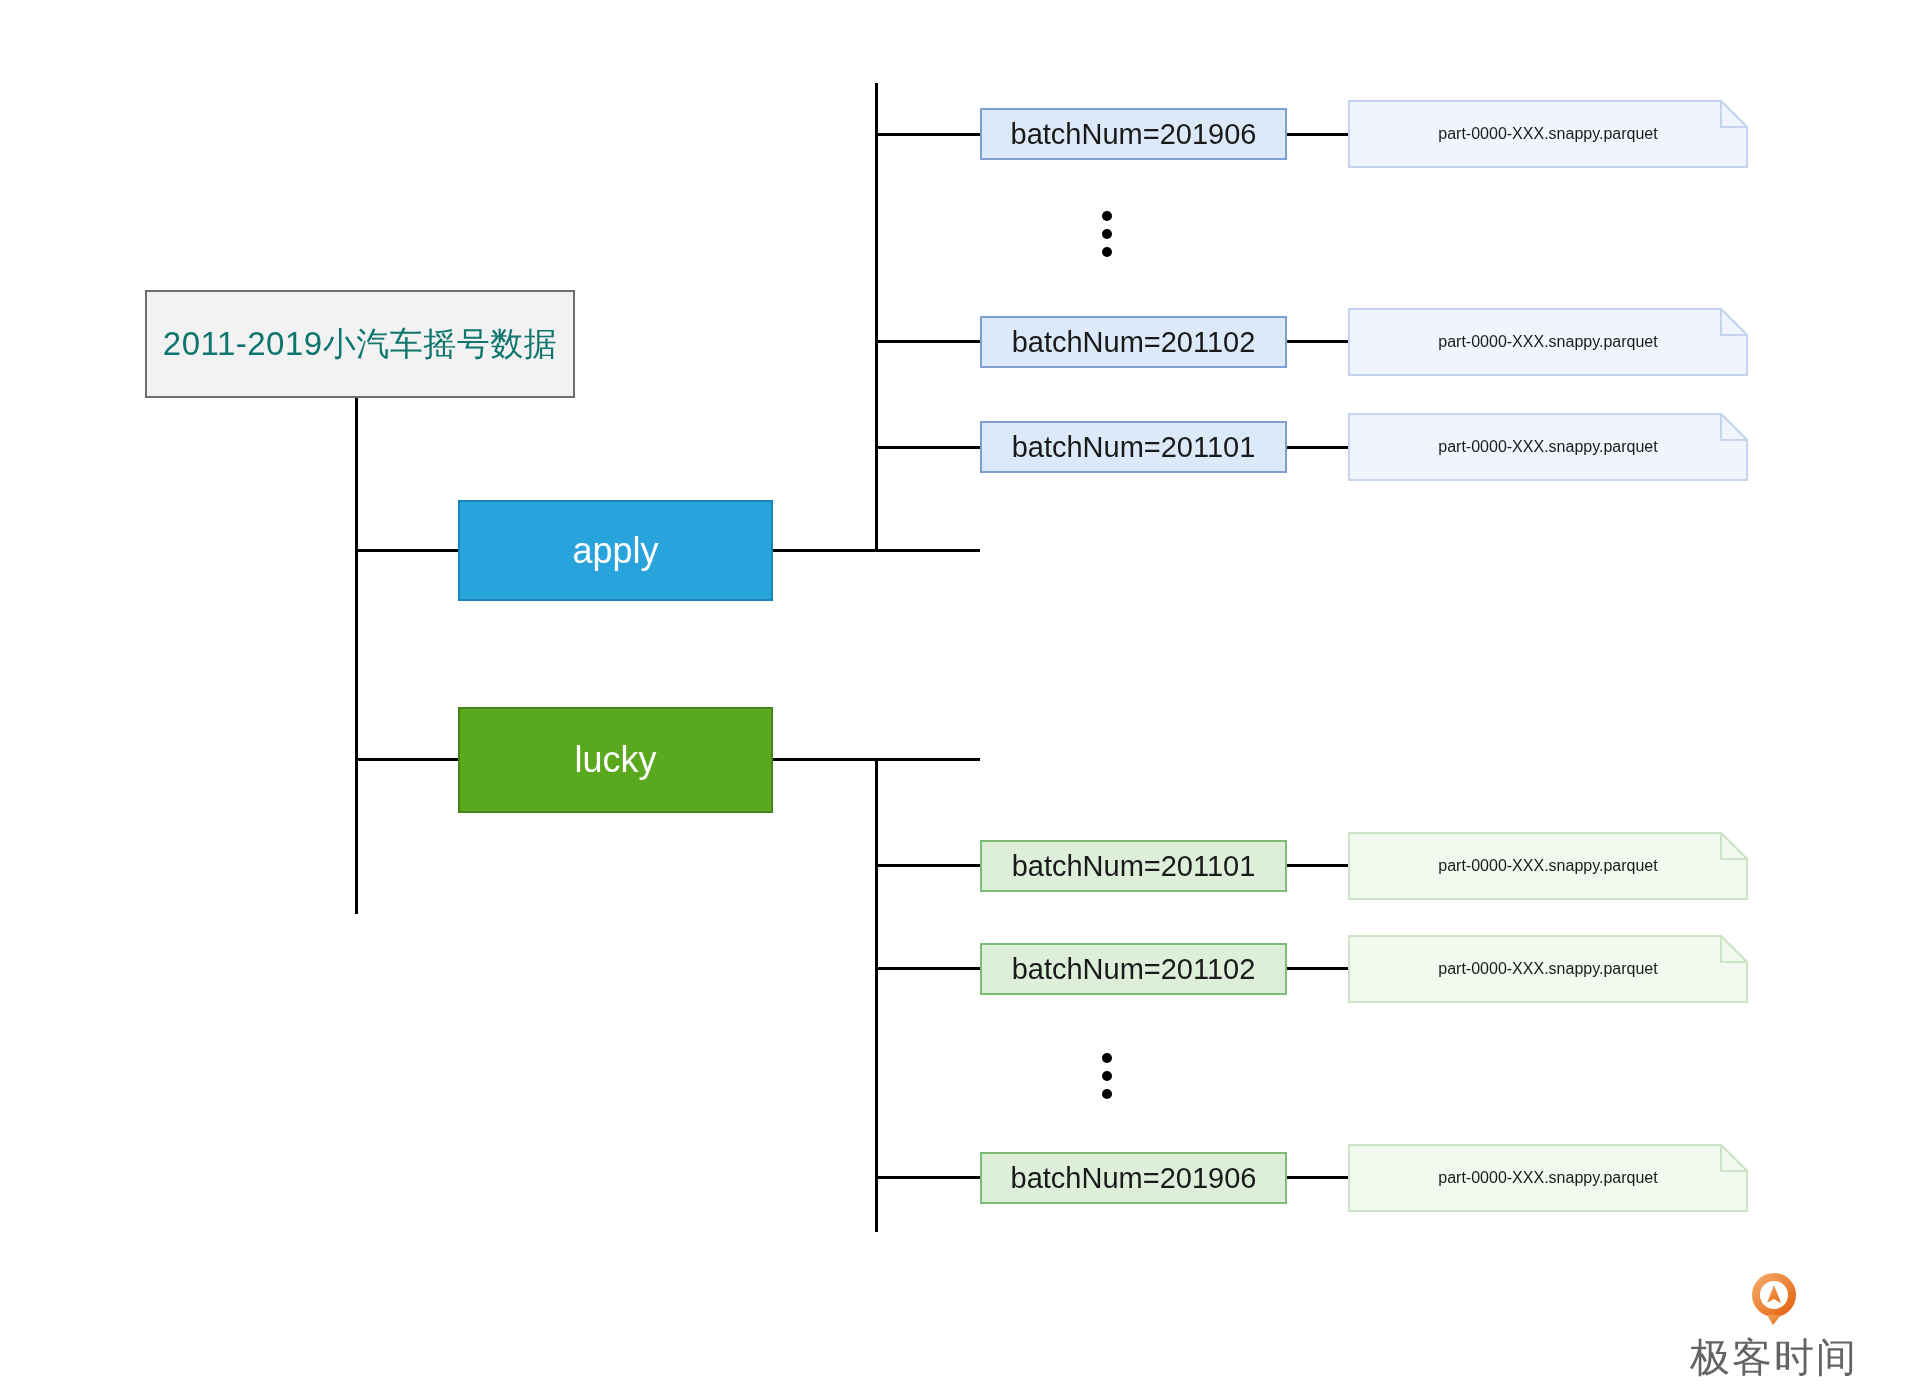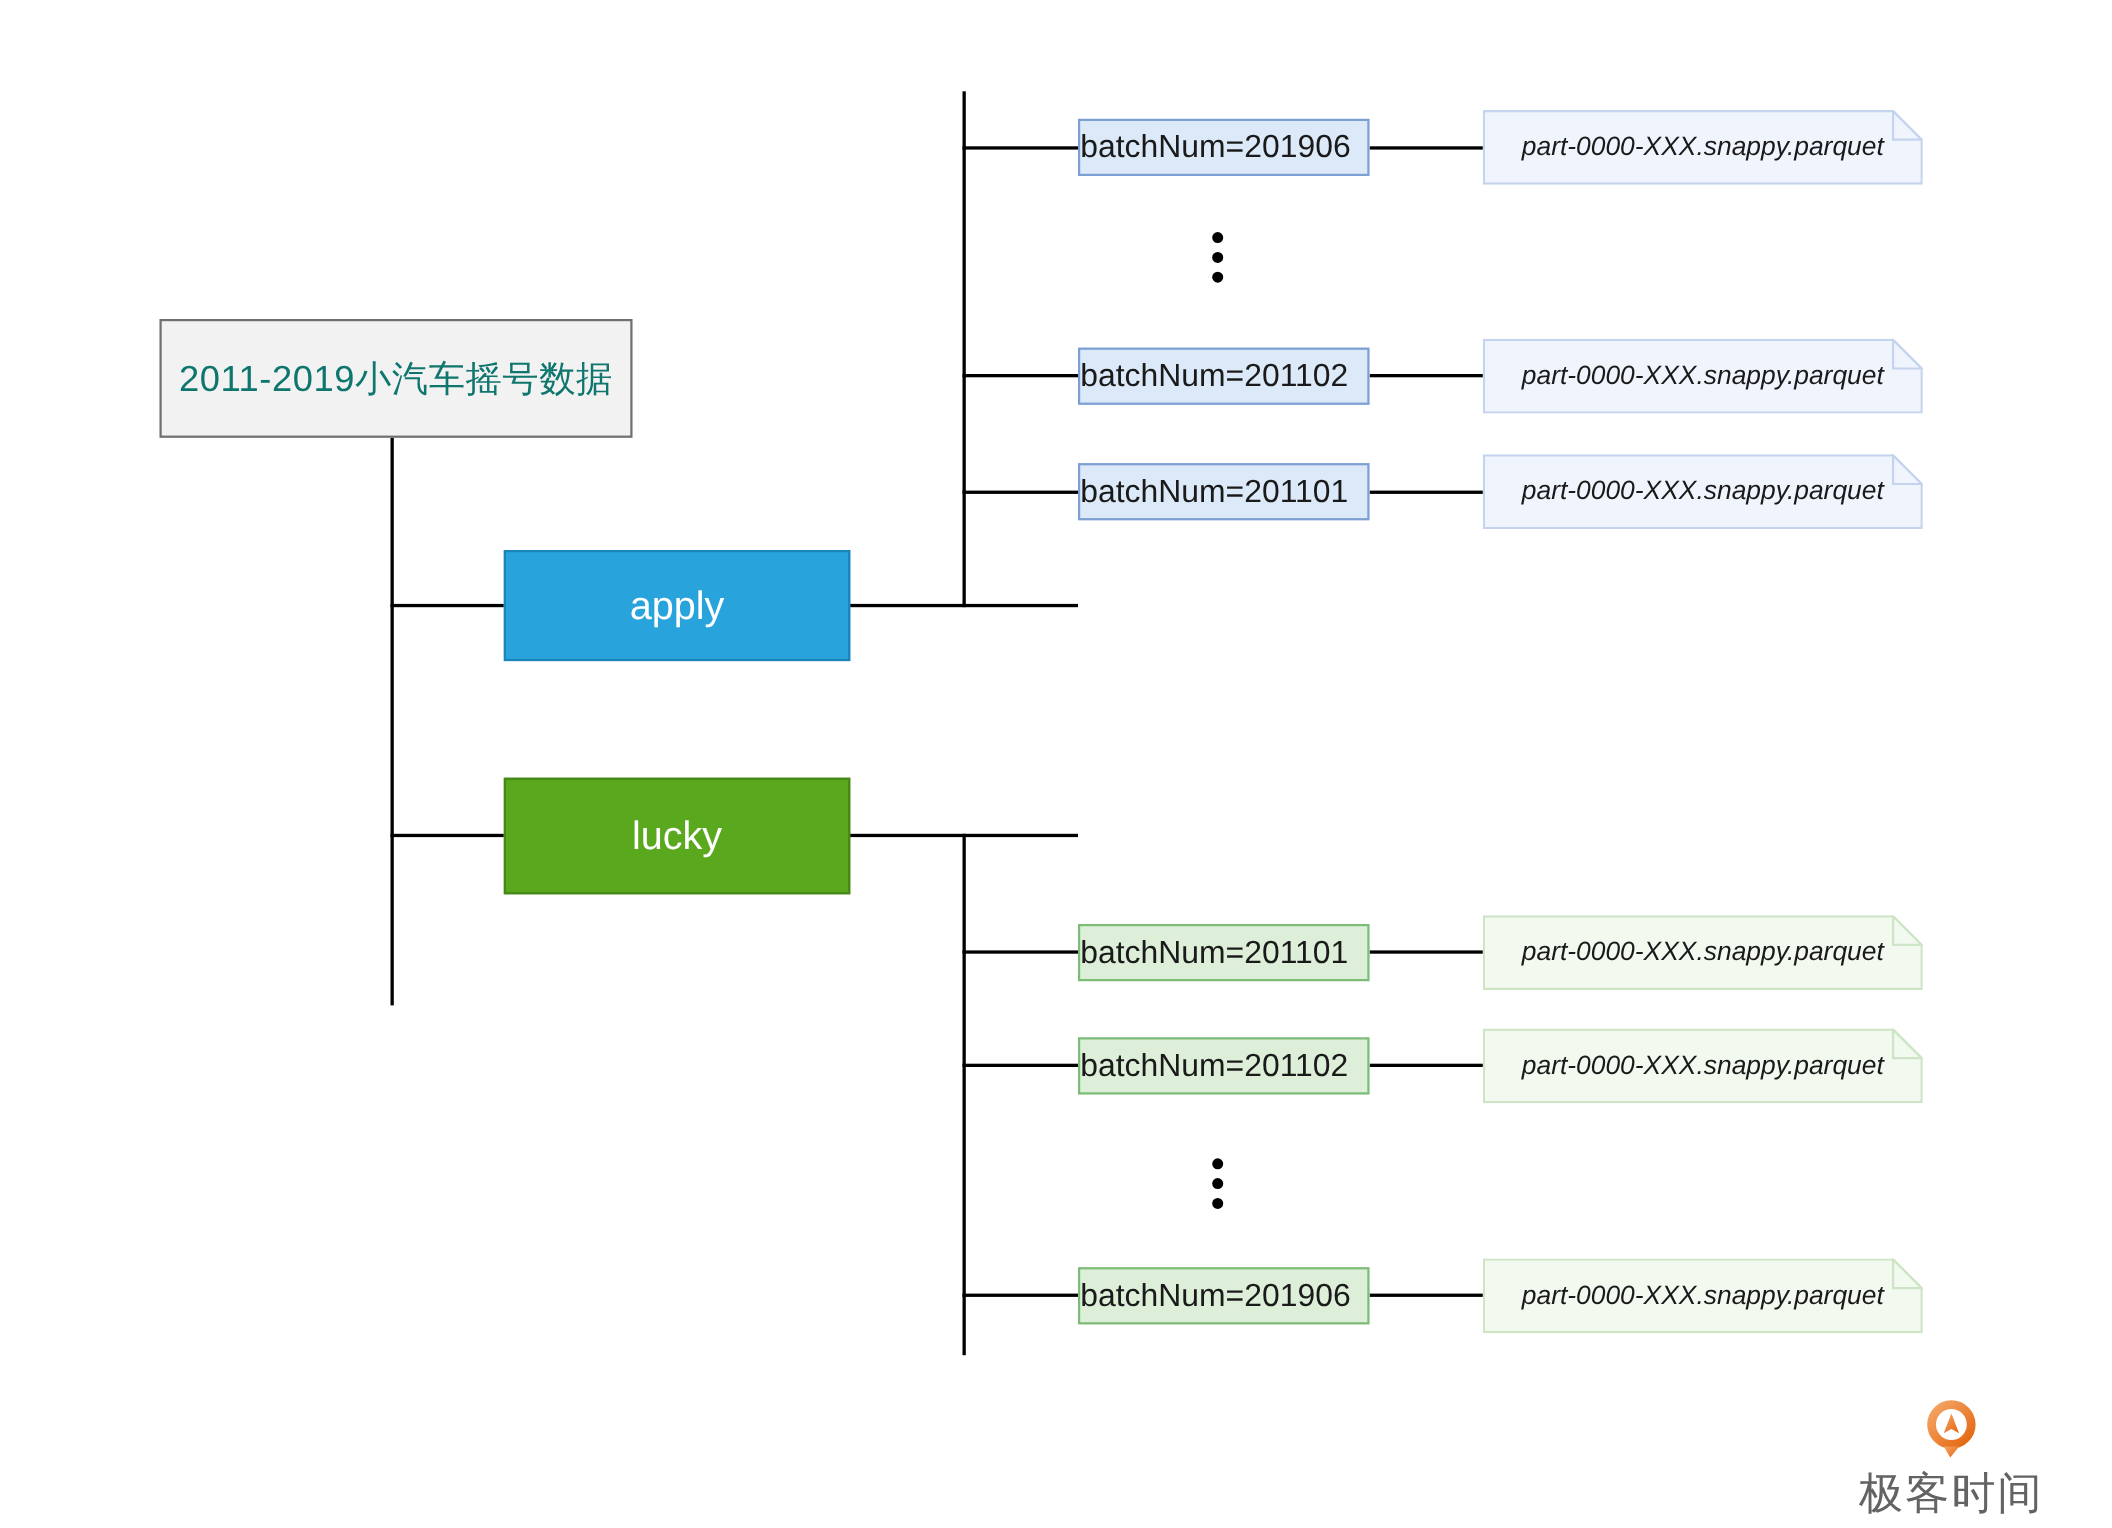--- a/index.html
+++ b/index.html
@@ -24,34 +24,34 @@
   .branch-node{
     position:absolute;left:458px;width:315px;box-sizing:border-box;
     display:flex;align-items:center;justify-content:center;
     color:#ffffff;font-size:36px;
   }
   .branch-apply{top:500px;height:101px;background:var(--apply-blue,#29a3dc);border:2px solid var(--apply-blue-border,#1b84b8);}
   .branch-lucky{top:707px;height:106px;background:var(--lucky-green,#5aa81e);border:2px solid var(--lucky-green-border,#478719);}
 
   
   .batch{
-    position:absolute;left:980px;width:265px;height:52px;box-sizing:border-box;
-    display:flex;align-items:center;
+    position:absolute;left:980px;width:307px;height:52px;box-sizing:border-box;
+    display:flex;align-items:center;justify-content:center;
     font-size:29px;color:#1a1a1a;
   }
   .batch.blue{background:var(--batch-blue-bg,#dbe9f8);border:2px solid var(--batch-blue-border,#7d9fd3);}
   .batch.green{background:var(--batch-green-bg,#ddefd9);border:2px solid var(--batch-green-border,#7dbc77);}
 
   
   .file{position:absolute;left:1348px;width:400px;height:68px;}
   .file svg{position:absolute;left:0;top:0;width:100%;height:100%;display:block;}
   .file .file-label{
     position:absolute;left:0;top:0;width:100%;height:100%;
     display:flex;align-items:center;justify-content:center;
-    font-size:24px;color:#1a1a1a;font-style:italic;
+    font-size:16px;color:#1a1a1a;
   }
   .file-body.blue{fill:var(--file-blue-bg,#f0f5fd);stroke:var(--file-blue-border,#c4d4ee);stroke-width:2;}
   .file-fold.blue{fill:var(--file-blue-bg,#f0f5fd);stroke:var(--file-blue-border,#c4d4ee);stroke-width:2;}
   .file-body.green{fill:var(--file-green-bg,#f2f9ef);stroke:var(--file-green-border,#cde4c6);stroke-width:2;}
   .file-fold.green{fill:var(--file-green-bg,#f2f9ef);stroke:var(--file-green-border,#cde4c6);stroke-width:2;}
 
   
   .dots{position:absolute;left:1102px;display:flex;flex-direction:column;gap:8px;}
   .dot{width:10px;height:10px;border-radius:50%;background:#000;}
 

